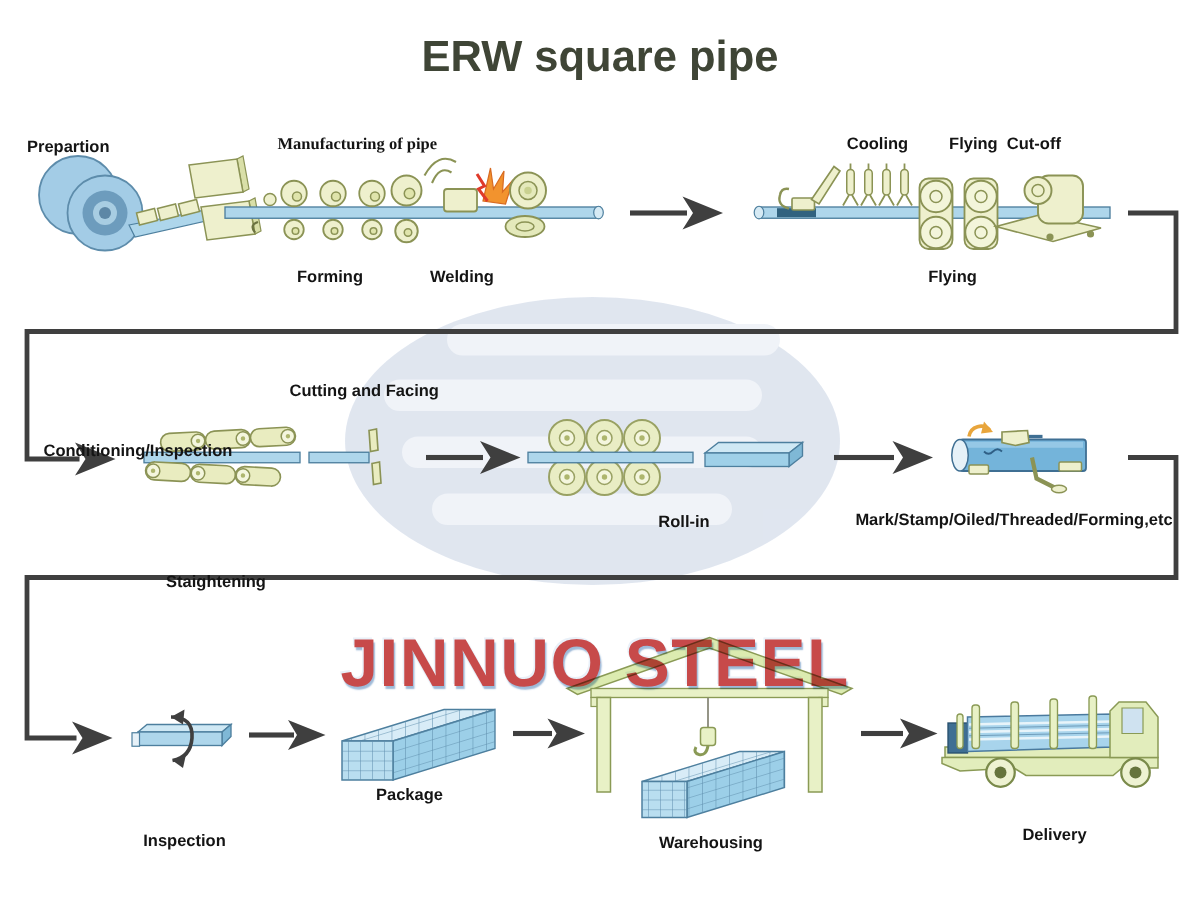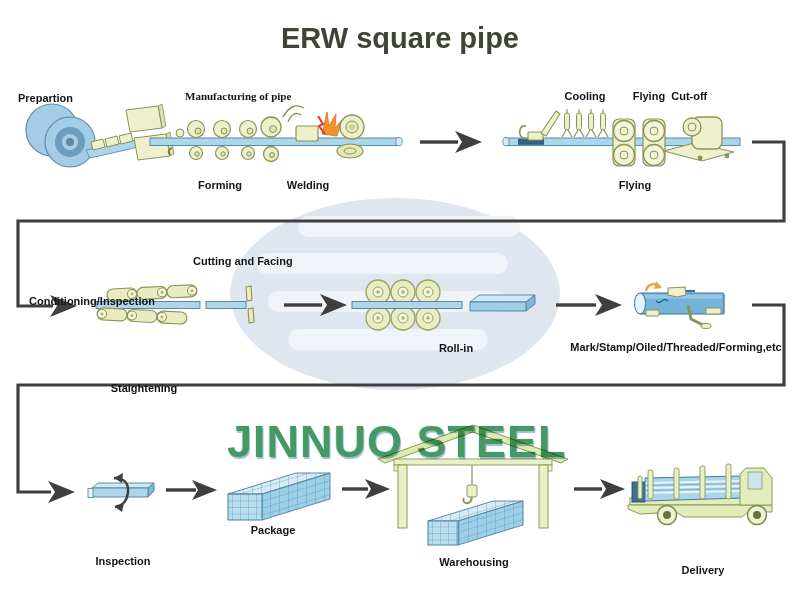--- a/index.html
+++ b/index.html
@@ -4,21 +4,21 @@
 <style>
   html,body{margin:0;padding:0;background:#fff;}
   .canvas{position:relative;width:800px;height:600px;background:#ffffff;overflow:hidden;
           font-family:"Liberation Sans", sans-serif;}
   .art{position:absolute;left:0;top:0;}
   .title{position:absolute;top:22px;left:50%;transform:translateX(-50%);
          font-size:29px;font-weight:700;color:#3f4536;letter-spacing:0;white-space:pre;}
   .lbl{position:absolute;font-size:11px;font-weight:700;color:#141414;white-space:pre;line-height:13px;}
   .lbl.center{transform:translateX(-50%);text-align:left;}
   .wm-text{position:absolute;left:227px;top:416px;font-size:45px;font-weight:700;
-           color:#15803d;letter-spacing:1px;opacity:.8;mix-blend-mode:multiply;
+           color:#b91c1c;letter-spacing:1px;opacity:.8;mix-blend-mode:multiply;
            text-shadow:-1px -1px 0 #e4edf7, 1px 2px 1px #86a9cf;white-space:pre;z-index:5;}
 </style>
 </head>
 <body>
 
 <div class="canvas">
 
   <svg class="art" width="800" height="600" viewBox="0 0 800 600" xmlns="http://www.w3.org/2000/svg">
     <defs>
       <pattern id="gridF" width="8" height="6.5" patternUnits="userSpaceOnUse">
@@ -360,15 +360,15 @@
   <div class="lbl center" style="left:308px;top:179px;">Welding</div>
   <div class="lbl center" style="left:635px;top:179px;">Flying</div>
   <div class="lbl" style="left:29px;top:255px;margin-top:40px;">Conditioning/Inspection</div>
   <div class="lbl" style="left:193px;top:255px;">Cutting and Facing</div>
   <div class="lbl center" style="left:144px;top:342px;margin-top:40px;">Staightening</div>
   <div class="lbl center" style="left:456px;top:342px;">Roll-in</div>
   <div class="lbl center" style="left:676px;top:341px;">Mark/Stamp/Oiled/Threaded/Forming,etc</div>
   <div class="lbl center" style="left:123px;top:555px;">Inspection</div>
   <div class="lbl center" style="left:273px;top:524px;">Package</div>
   <div class="lbl center" style="left:474px;top:556px;">Warehousing</div>
-  <div class="lbl center" style="left:703px;top:564px;">Delivery</div>
+  <div class="lbl center" style="left:703px;top:551px;">Delivery</div>
 
 </div>
 
 </body></html>

